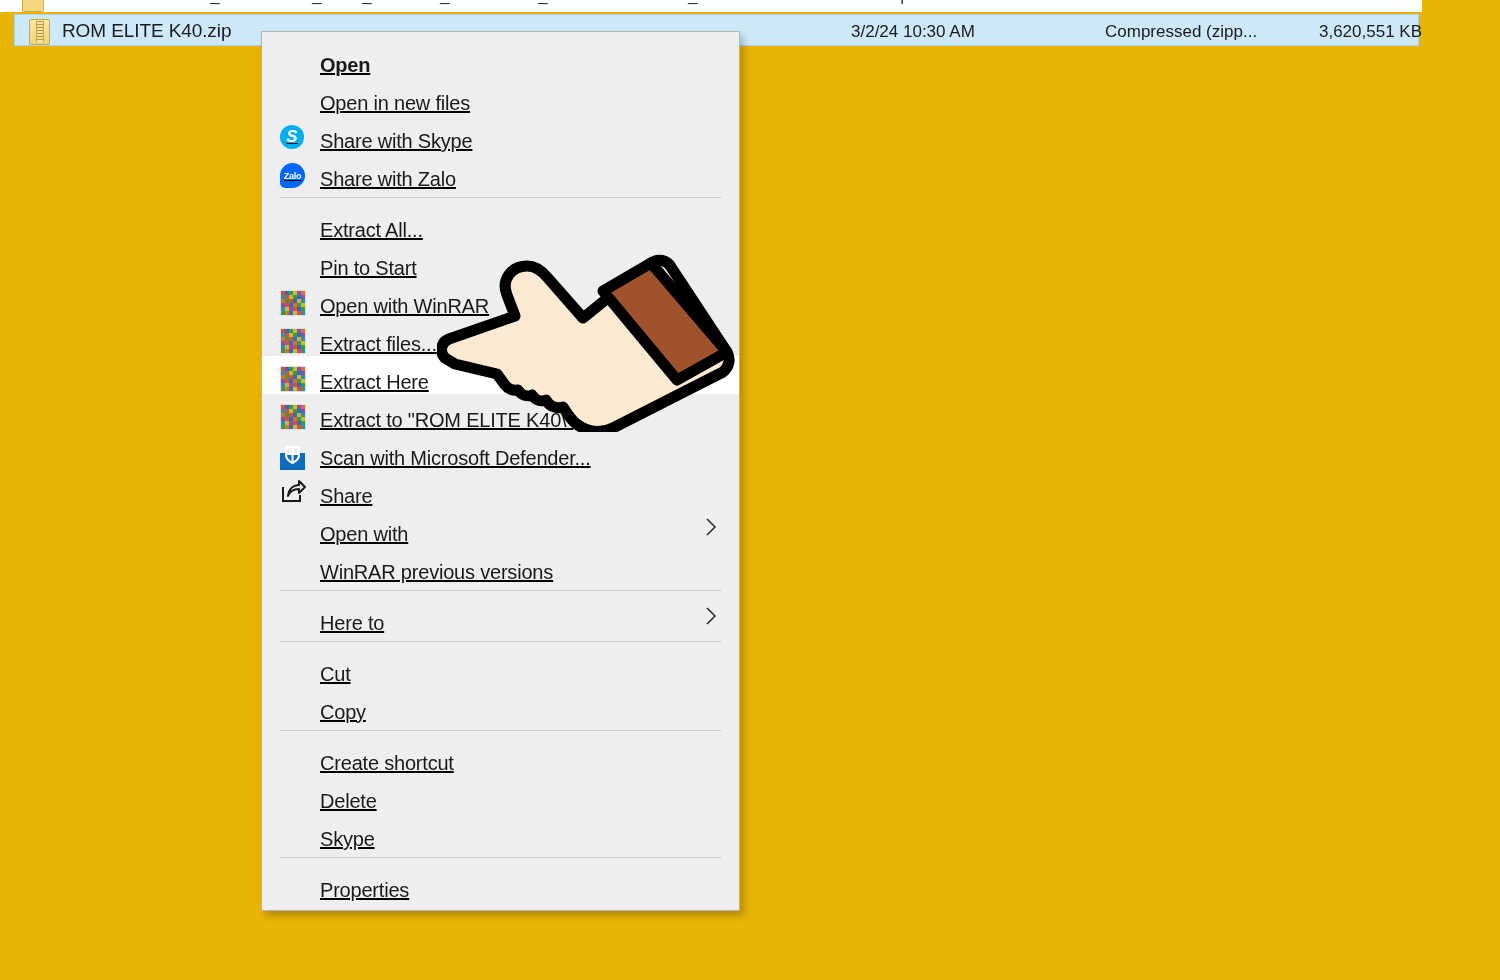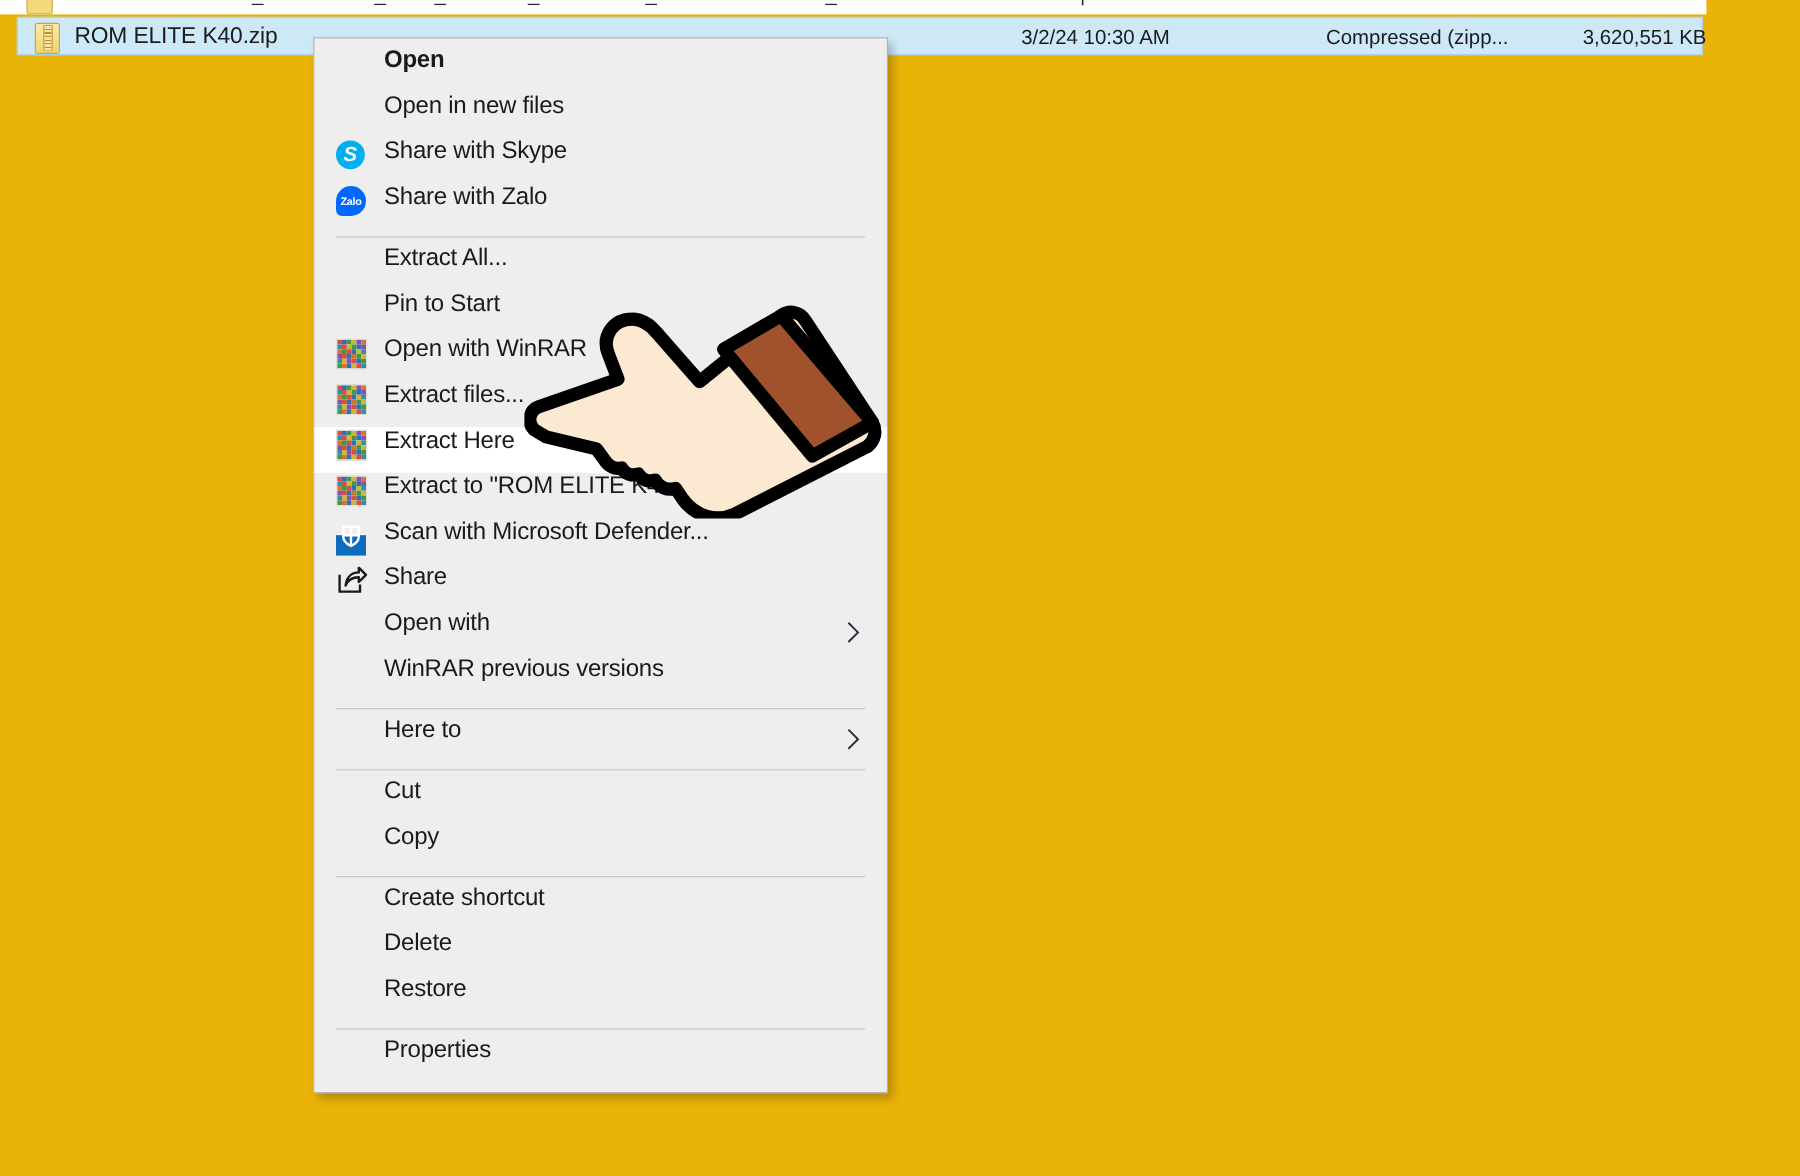--- a/index.html
+++ b/index.html
@@ -129,23 +129,24 @@
     border: 1px solid #b4b4b4;
     box-sizing: border-box;
     box-shadow: 4px 5px 7px rgba(0,0,0,0.22);
     padding: 7px 0 8px 0;
     z-index: 5;
   }
   .menu-item {
     position: relative;
     height: 38px;
     display: flex;
-    align-items: flex-start;
+    align-items: flex-end;
     padding-left: 16px;
     box-sizing: border-box;
+    text-decoration: underline;
   }
   .menu-item.highlight {
     background: #ffffff;
   }
   .menu-item .icon-slot {
     width: 42px;
     min-width: 42px;
     height: 30px;
     display: flex;
     align-items: center;
@@ -519,21 +520,21 @@
       <div class="menu-item">
         <span class="icon-slot"></span>
         <span class="menu-label">Create shortcut</span>
       </div>
       <div class="menu-item">
         <span class="icon-slot"></span>
         <span class="menu-label">Delete</span>
       </div>
       <div class="menu-item">
         <span class="icon-slot"></span>
-        <span class="menu-label">Restore</span>
+        <span class="menu-label">Skype</span>
       </div>
       <div class="separator"></div>
       <div class="menu-item">
         <span class="icon-slot"></span>
         <span class="menu-label">Properties</span>
       </div>
     </div>
 
   <svg class="hand-cursor" viewBox="0 0 305 180">
     <path d="M 8,106

